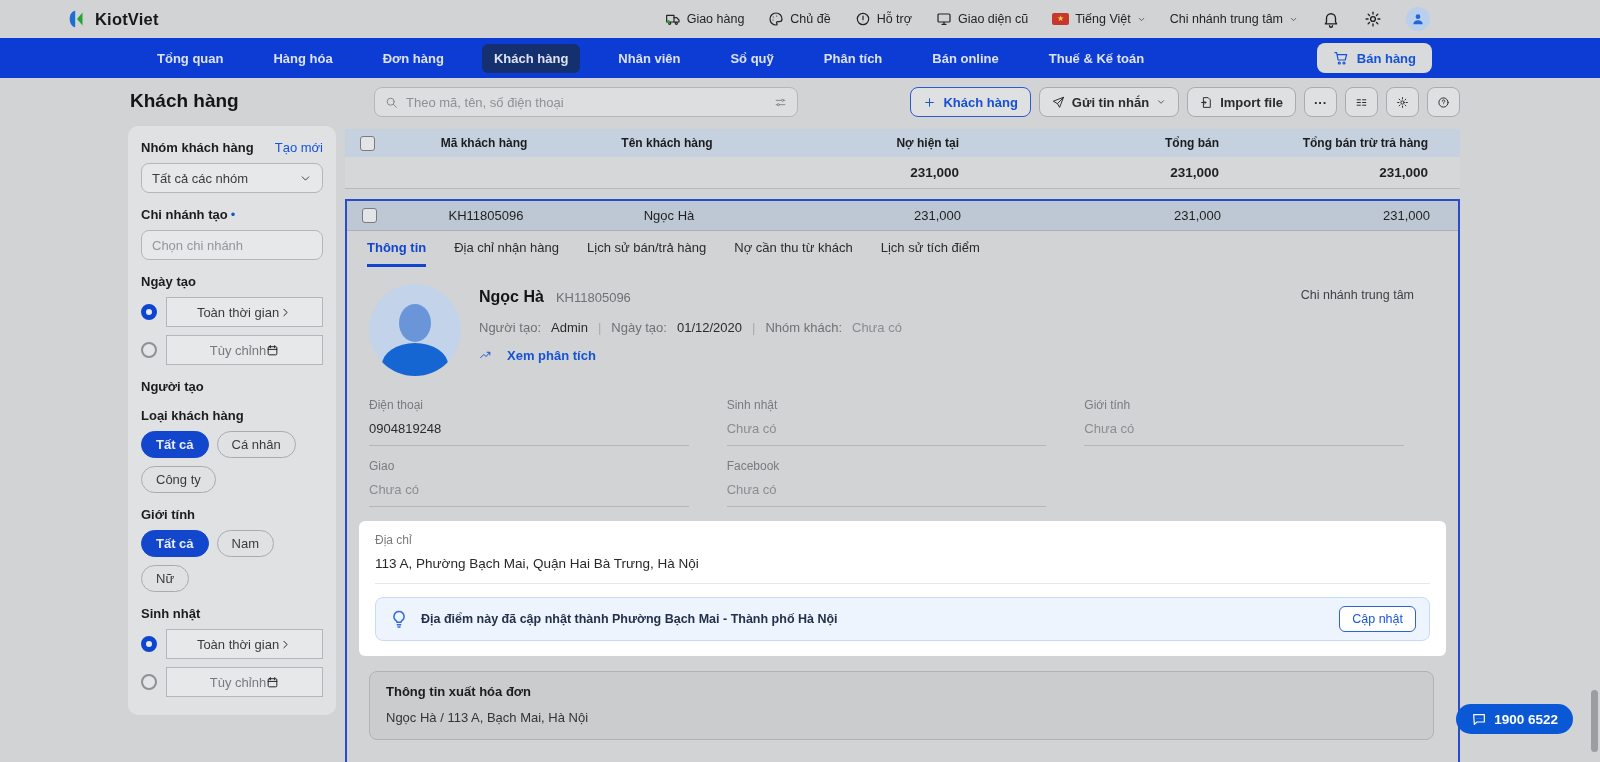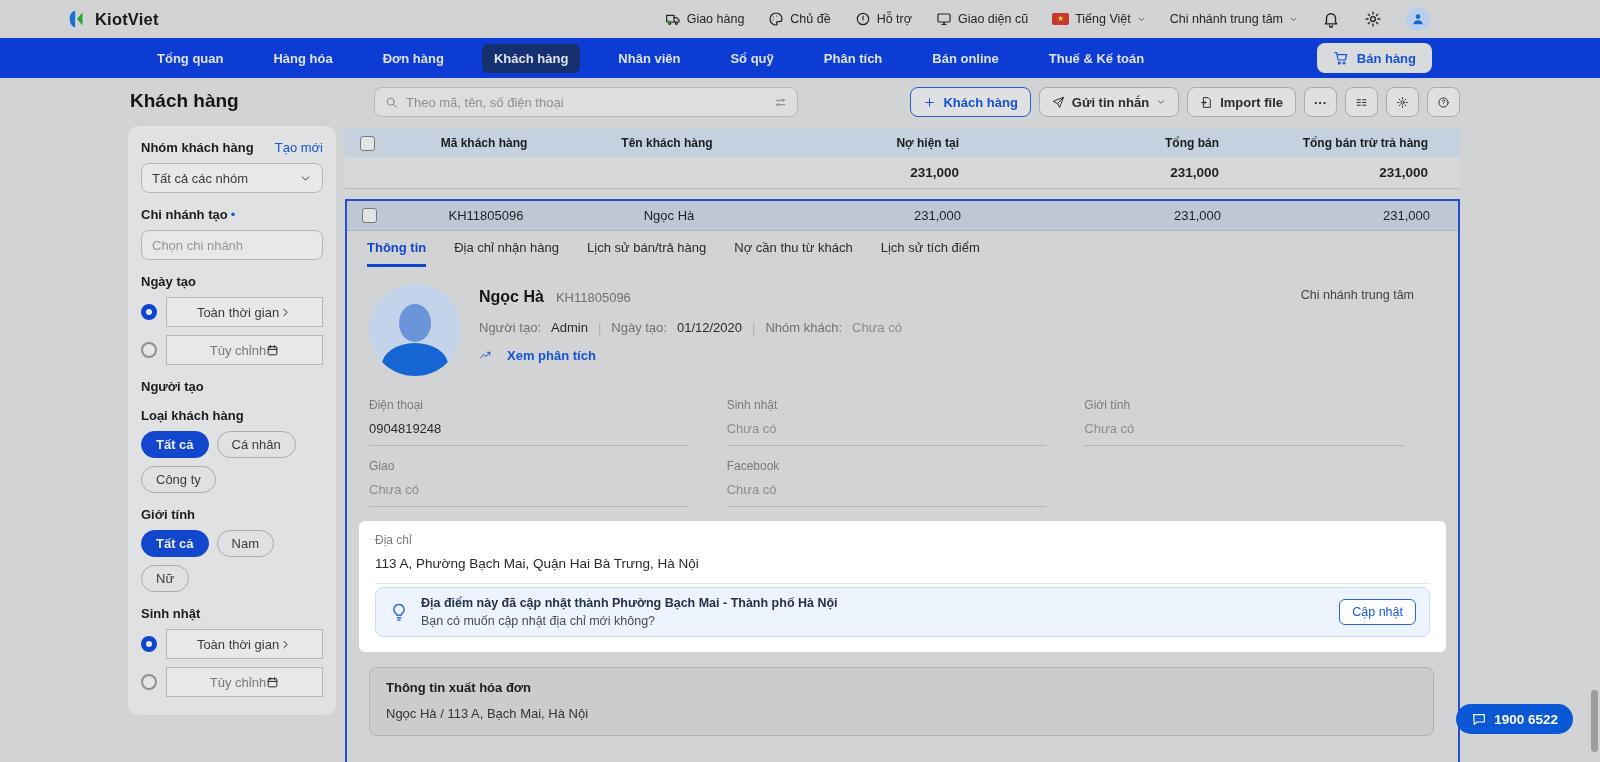--- a/index.html
+++ b/index.html
@@ -107,21 +107,21 @@
   .analytics { margin-top:13px; display:flex; align-items:center; gap:15px; color:#1553d6; font-size:13px; font-weight:700; cursor:pointer; }
   .branch-top { margin-left:auto; font-size:12.5px; color:#3f4144; padding:4px 20px 0 0; white-space:nowrap; }
 
   .fields { margin-top:22px; display:grid; grid-template-columns:1fr 1fr 1fr; column-gap:38px; row-gap:13px; padding-right:30px; }
   .field-label { font-size:12px; color:#797b7e; }
   .field-value { margin-top:9px; padding-bottom:9px; border-bottom:1px solid #b4b6b9; font-size:13px; color:#2a2b2d; }
   .field-value.empty { color:#8b8d90; }
 
   .addr-card { margin:14px -12px 0 -10px; background:#ffffff; border-radius:6px; padding:12px 16px 15px; }
   .addr-value { margin-top:9px; padding-bottom:12px; border-bottom:1px solid #e6e7e9; font-size:13.5px; color:#28292b; }
-  .alert { margin-top:3px; display:flex; align-items:center; gap:12px; background:#edf4fd; border:1px solid #c9dbf4;
+  .alert { margin-top:13px; display:flex; align-items:center; gap:12px; background:#edf4fd; border:1px solid #c9dbf4;
            border-radius:8px; padding:8px 13px; }
   .bulb { color:#2f6bdd; flex:none; }
   .alert-texts { flex:1; }
   .alert-title { font-size:12.5px; font-weight:700; color:#25304a; }
   .alert-sub { margin-top:4px; font-size:12.5px; color:#434c60; }
   .update-btn { background:#fff; border:1px solid #2f62d8; color:#1a56d6; border-radius:6px; padding:5px 12px;
                 font-size:12.5px; font-family:inherit; cursor:pointer; white-space:nowrap; }
 
   .invoice { margin-top:15px; background:#cbccce; border:1px solid #b0b2b5; border-radius:8px; padding:12px 16px 14px; }
   .invoice-title { font-weight:700; font-size:13px; color:#1b1c1e; }
@@ -498,21 +498,20 @@
       <div class="addr-card">
         <div class="field-label">Địa chỉ</div>
         <div class="addr-value">113 A, Phường Bạch Mai, Quận Hai Bà Trưng, Hà Nội</div>
         <div class="alert">
           <svg class="ic bulb" style="width:20px;height:20px" viewBox="0 0 24 24">
             <path d="M12 3a6 6 0 0 0-3.5 10.9c.8.6 1 1.4 1 2.1h5c0-.7.2-1.5 1-2.1A6 6 0 0 0 12 3z"></path>
             <path d="M10 19h4M10.8 21.5h2.4"></path>
           </svg>
           <div class="alert-texts">
             <div class="alert-title">Địa điểm này đã cập nhật thành Phường Bạch Mai - Thành phố Hà Nội</div>
-            <div class="alert-sub">Bạn có muốn cập nhật địa chỉ mới không?</div>
           </div>
           <button class="update-btn">Cập nhật</button>
         </div>
       </div>
 
       <div class="invoice">
         <div class="invoice-title">Thông tin xuất hóa đơn</div>
         <div class="invoice-value">Ngọc Hà / 113 A, Bạch Mai, Hà Nội</div>
       </div>
 

